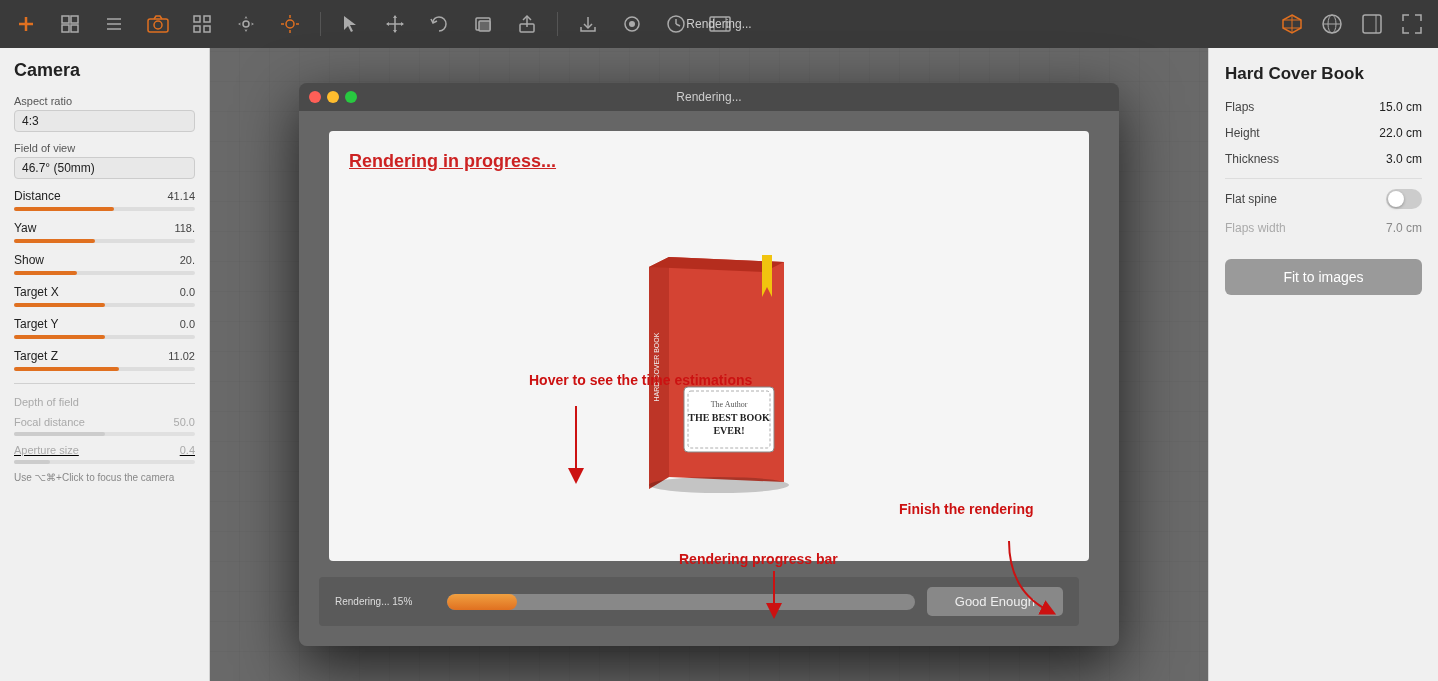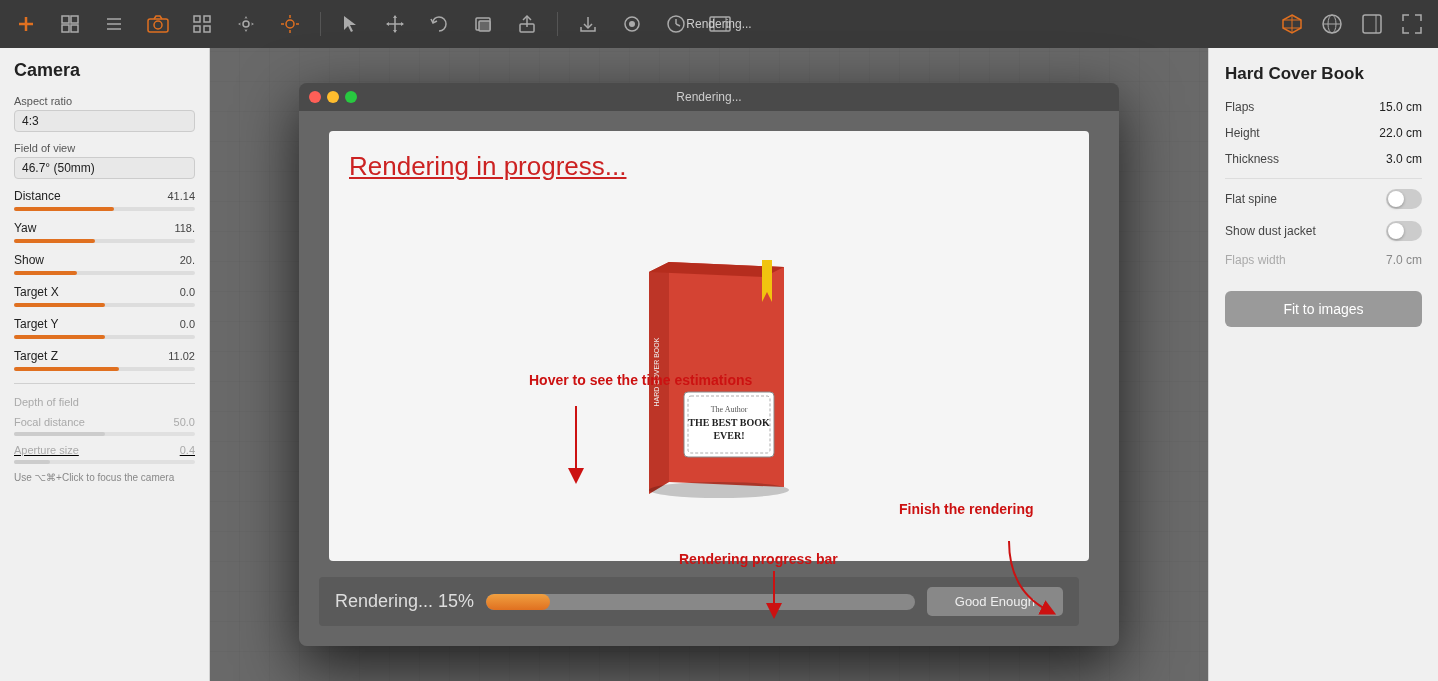--- a/index.html
+++ b/index.html
@@ -195,22 +195,22 @@
       display: flex;
       flex-direction: column;
       align-items: center;
       justify-content: flex-start;
       padding: 20px;
       position: relative;
     }
 
     .rendering-title {
       color: #cc2222;
-      font-size: 26px;
-      font-weight: normal;
+      font-size: 18px;
+      font-weight: bold;
       text-decoration: underline;
       align-self: flex-start;
       margin-bottom: 20px;
     }
 
     
     .book-container {
       display: flex;
       align-items: center;
       justify-content: center;
@@ -223,21 +223,21 @@
       display: flex;
       align-items: center;
       gap: 12px;
       background: #5a5a5a;
       padding: 10px 16px;
       border-radius: 4px;
       width: 760px;
     }
     .progress-label {
       color: #ddd;
-      font-size: 18px;
+      font-size: 10px;
       white-space: nowrap;
       min-width: 100px;
     }
     .progress-track {
       flex: 1;
       height: 16px;
       background: #888;
       border-radius: 8px;
       overflow: hidden;
     }
@@ -708,26 +708,20 @@
 
 
 
     <div class="prop-row">
       <div class="prop-label">Flat spine</div>
       <div class="toggle-switch toggle-off">
         <div class="toggle-thumb"></div>
       </div>
     </div>
 
-    <div class="prop-row">
-      <div class="prop-label">Show dust jacket</div>
-      <div class="toggle-switch toggle-off">
-        <div class="toggle-thumb"></div>
-      </div>
-    </div>
 
     <div class="prop-row">
       <div class="prop-label muted" style="color:#aaa;">Flaps width</div>
       <div class="prop-value muted">
         <span>7.0</span> <span>cm</span>
       </div>
     </div>
 
     <button class="fit-btn">Fit to images</button>
   </div>

